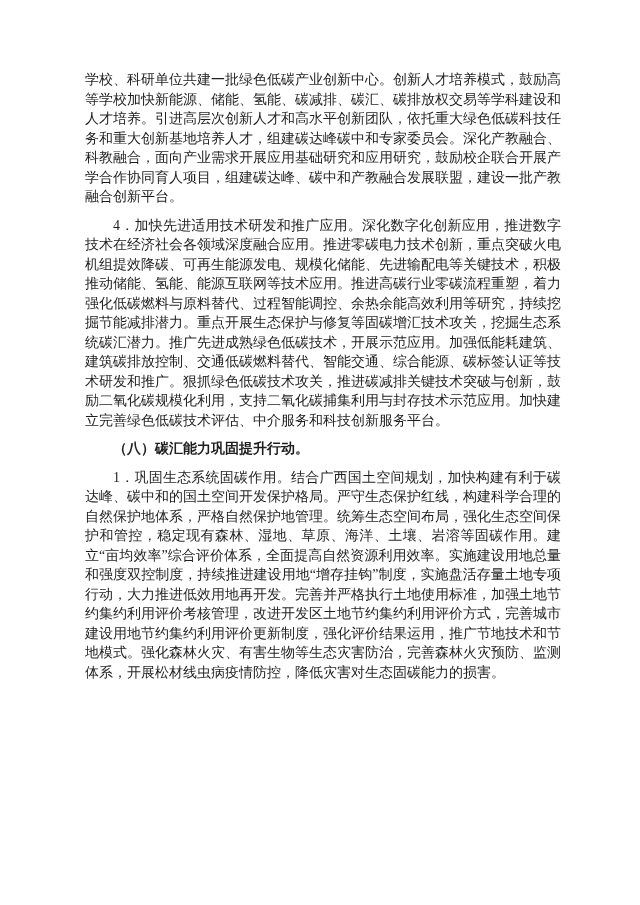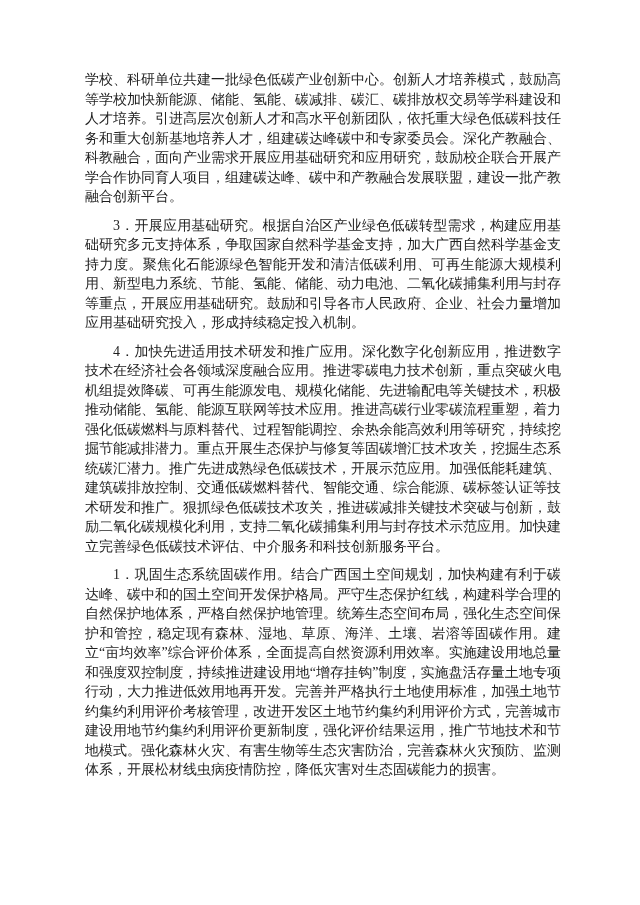--- a/index.html
+++ b/index.html
@@ -39,17 +39,17 @@
   .doc p.heading {
     font-weight: bold;
   }
 </style>
 </head>
 <body>
 
 <div class="page">
   <div class="doc">
     <p class="body">学校、科研单位共建一批绿色低碳产业创新中心。创新人才培养模式，鼓励高等学校加快新能源、储能、氢能、碳减排、碳汇、碳排放权交易等学科建设和人才培养。引进高层次创新人才和高水平创新团队，依托重大绿色低碳科技任务和重大创新基地培养人才，组建碳达峰碳中和专家委员会。深化产教融合、科教融合，面向产业需求开展应用基础研究和应用研究，鼓励校企联合开展产学合作协同育人项目，组建碳达峰、碳中和产教融合发展联盟，建设一批产教融合创新平台。</p>
-    <p class="body indent">3．开展应用基础研究。根据自治区产业绿色低碳转型需求，构建应用基础研究多元支持体系，争取国家自然科学基金支持，加大广西自然科学基金支持力度。聚焦化石能源绿色智能开发和清洁低碳利用、可再生能源大规模利用、新型电力系统、节能、氢能、储能、动力电池、二氧化碳捕集利用与封存等重点，开展应用基础研究。鼓励和引导各市人民政府、企业、社会力量增加应用基础研究投入，形成持续稳定投入机制。</p>
     <p class="body indent">4．加快先进适用技术研发和推广应用。深化数字化创新应用，推进数字技术在经济社会各领域深度融合应用。推进零碳电力技术创新，重点突破火电机组提效降碳、可再生能源发电、规模化储能、先进输配电等关键技术，积极推动储能、氢能、能源互联网等技术应用。推进高碳行业零碳流程重塑，着力强化低碳燃料与原料替代、过程智能调控、余热余能高效利用等研究，持续挖掘节能减排潜力。重点开展生态保护与修复等固碳增汇技术攻关，挖掘生态系统碳汇潜力。推广先进成熟绿色低碳技术，开展示范应用。加强低能耗建筑、建筑碳排放控制、交通低碳燃料替代、智能交通、综合能源、碳标签认证等技术研发和推广。狠抓绿色低碳技术攻关，推进碳减排关键技术突破与创新，鼓励二氧化碳规模化利用，支持二氧化碳捕集利用与封存技术示范应用。加快建立完善绿色低碳技术评估、中介服务和科技创新服务平台。</p>
+    <p class="heading indent">（八）碳汇能力巩固提升行动。</p>
     <p class="body indent">1．巩固生态系统固碳作用。结合广西国土空间规划，加快构建有利于碳达峰、碳中和的国土空间开发保护格局。严守生态保护红线，构建科学合理的自然保护地体系，严格自然保护地管理。统筹生态空间布局，强化生态空间保护和管控，稳定现有森林、湿地、草原、海洋、土壤、岩溶等固碳作用。建立“亩均效率”综合评价体系，全面提高自然资源利用效率。实施建设用地总量和强度双控制度，持续推进建设用地“增存挂钩”制度，实施盘活存量土地专项行动，大力推进低效用地再开发。完善并严格执行土地使用标准，加强土地节约集约利用评价考核管理，改进开发区土地节约集约利用评价方式，完善城市建设用地节约集约利用评价更新制度，强化评价结果运用，推广节地技术和节地模式。强化森林火灾、有害生物等生态灾害防治，完善森林火灾预防、监测体系，开展松材线虫病疫情防控，降低灾害对生态固碳能力的损害。</p>
   </div>
 </div>
 
 </body></html>

